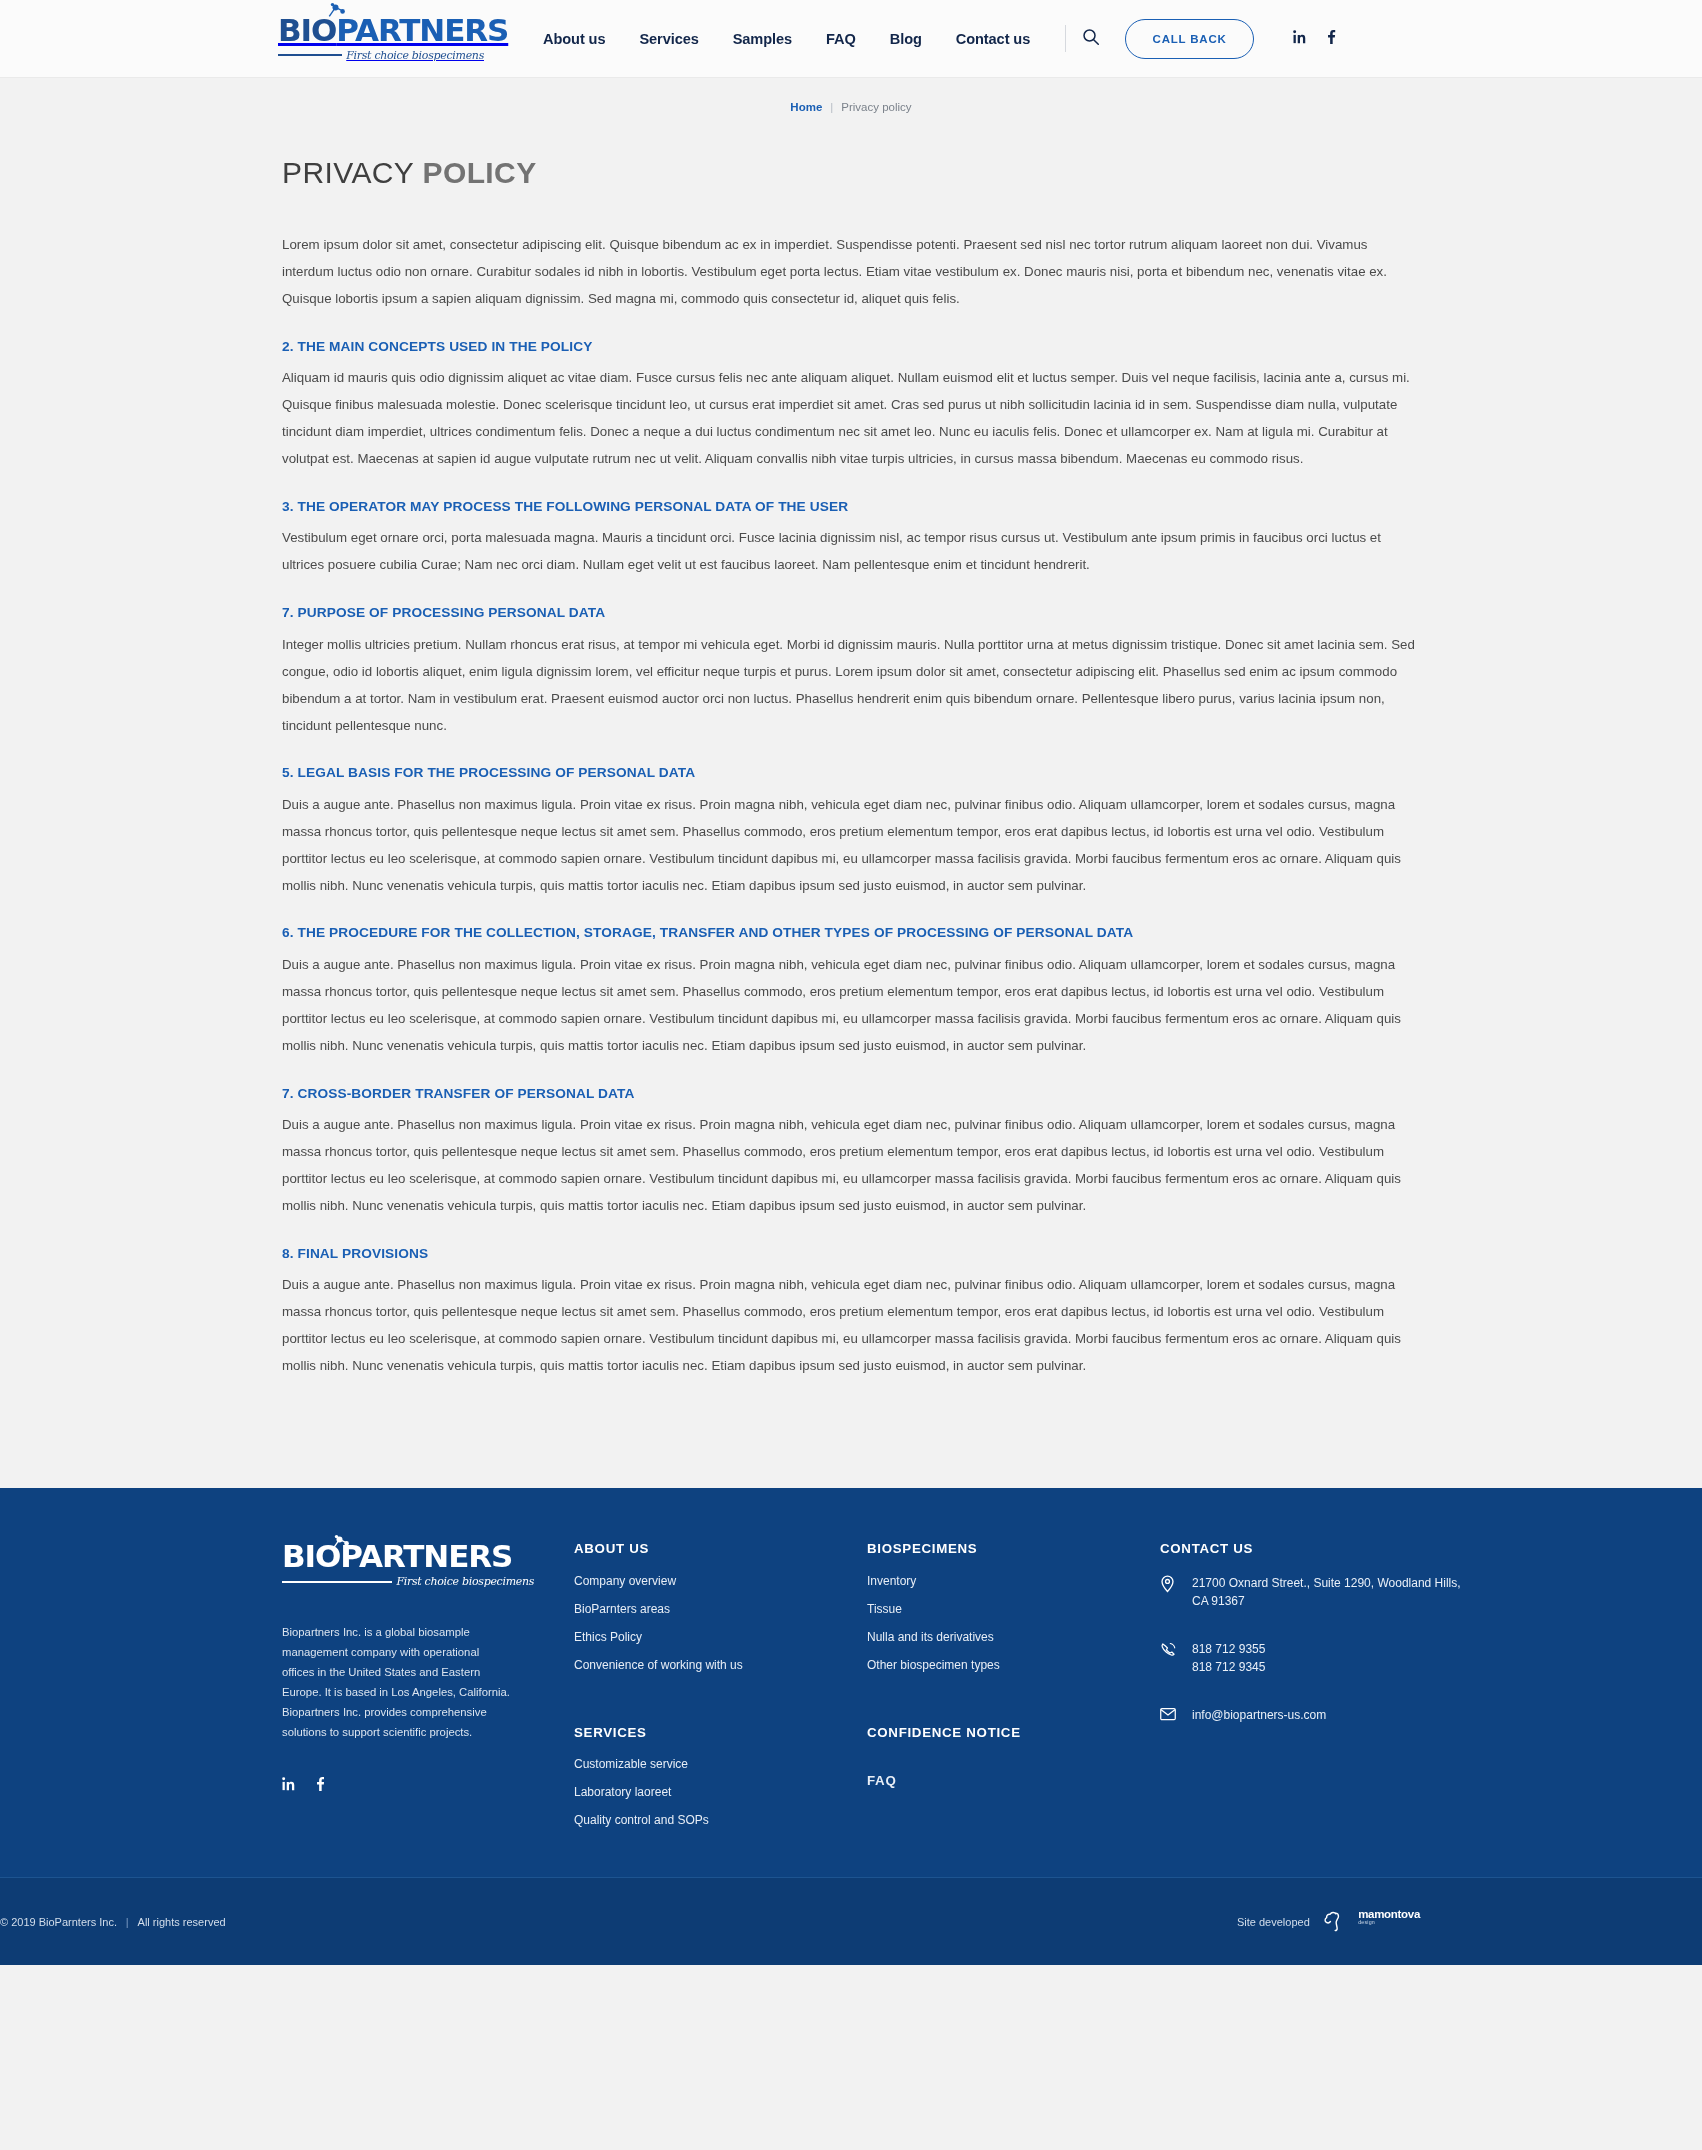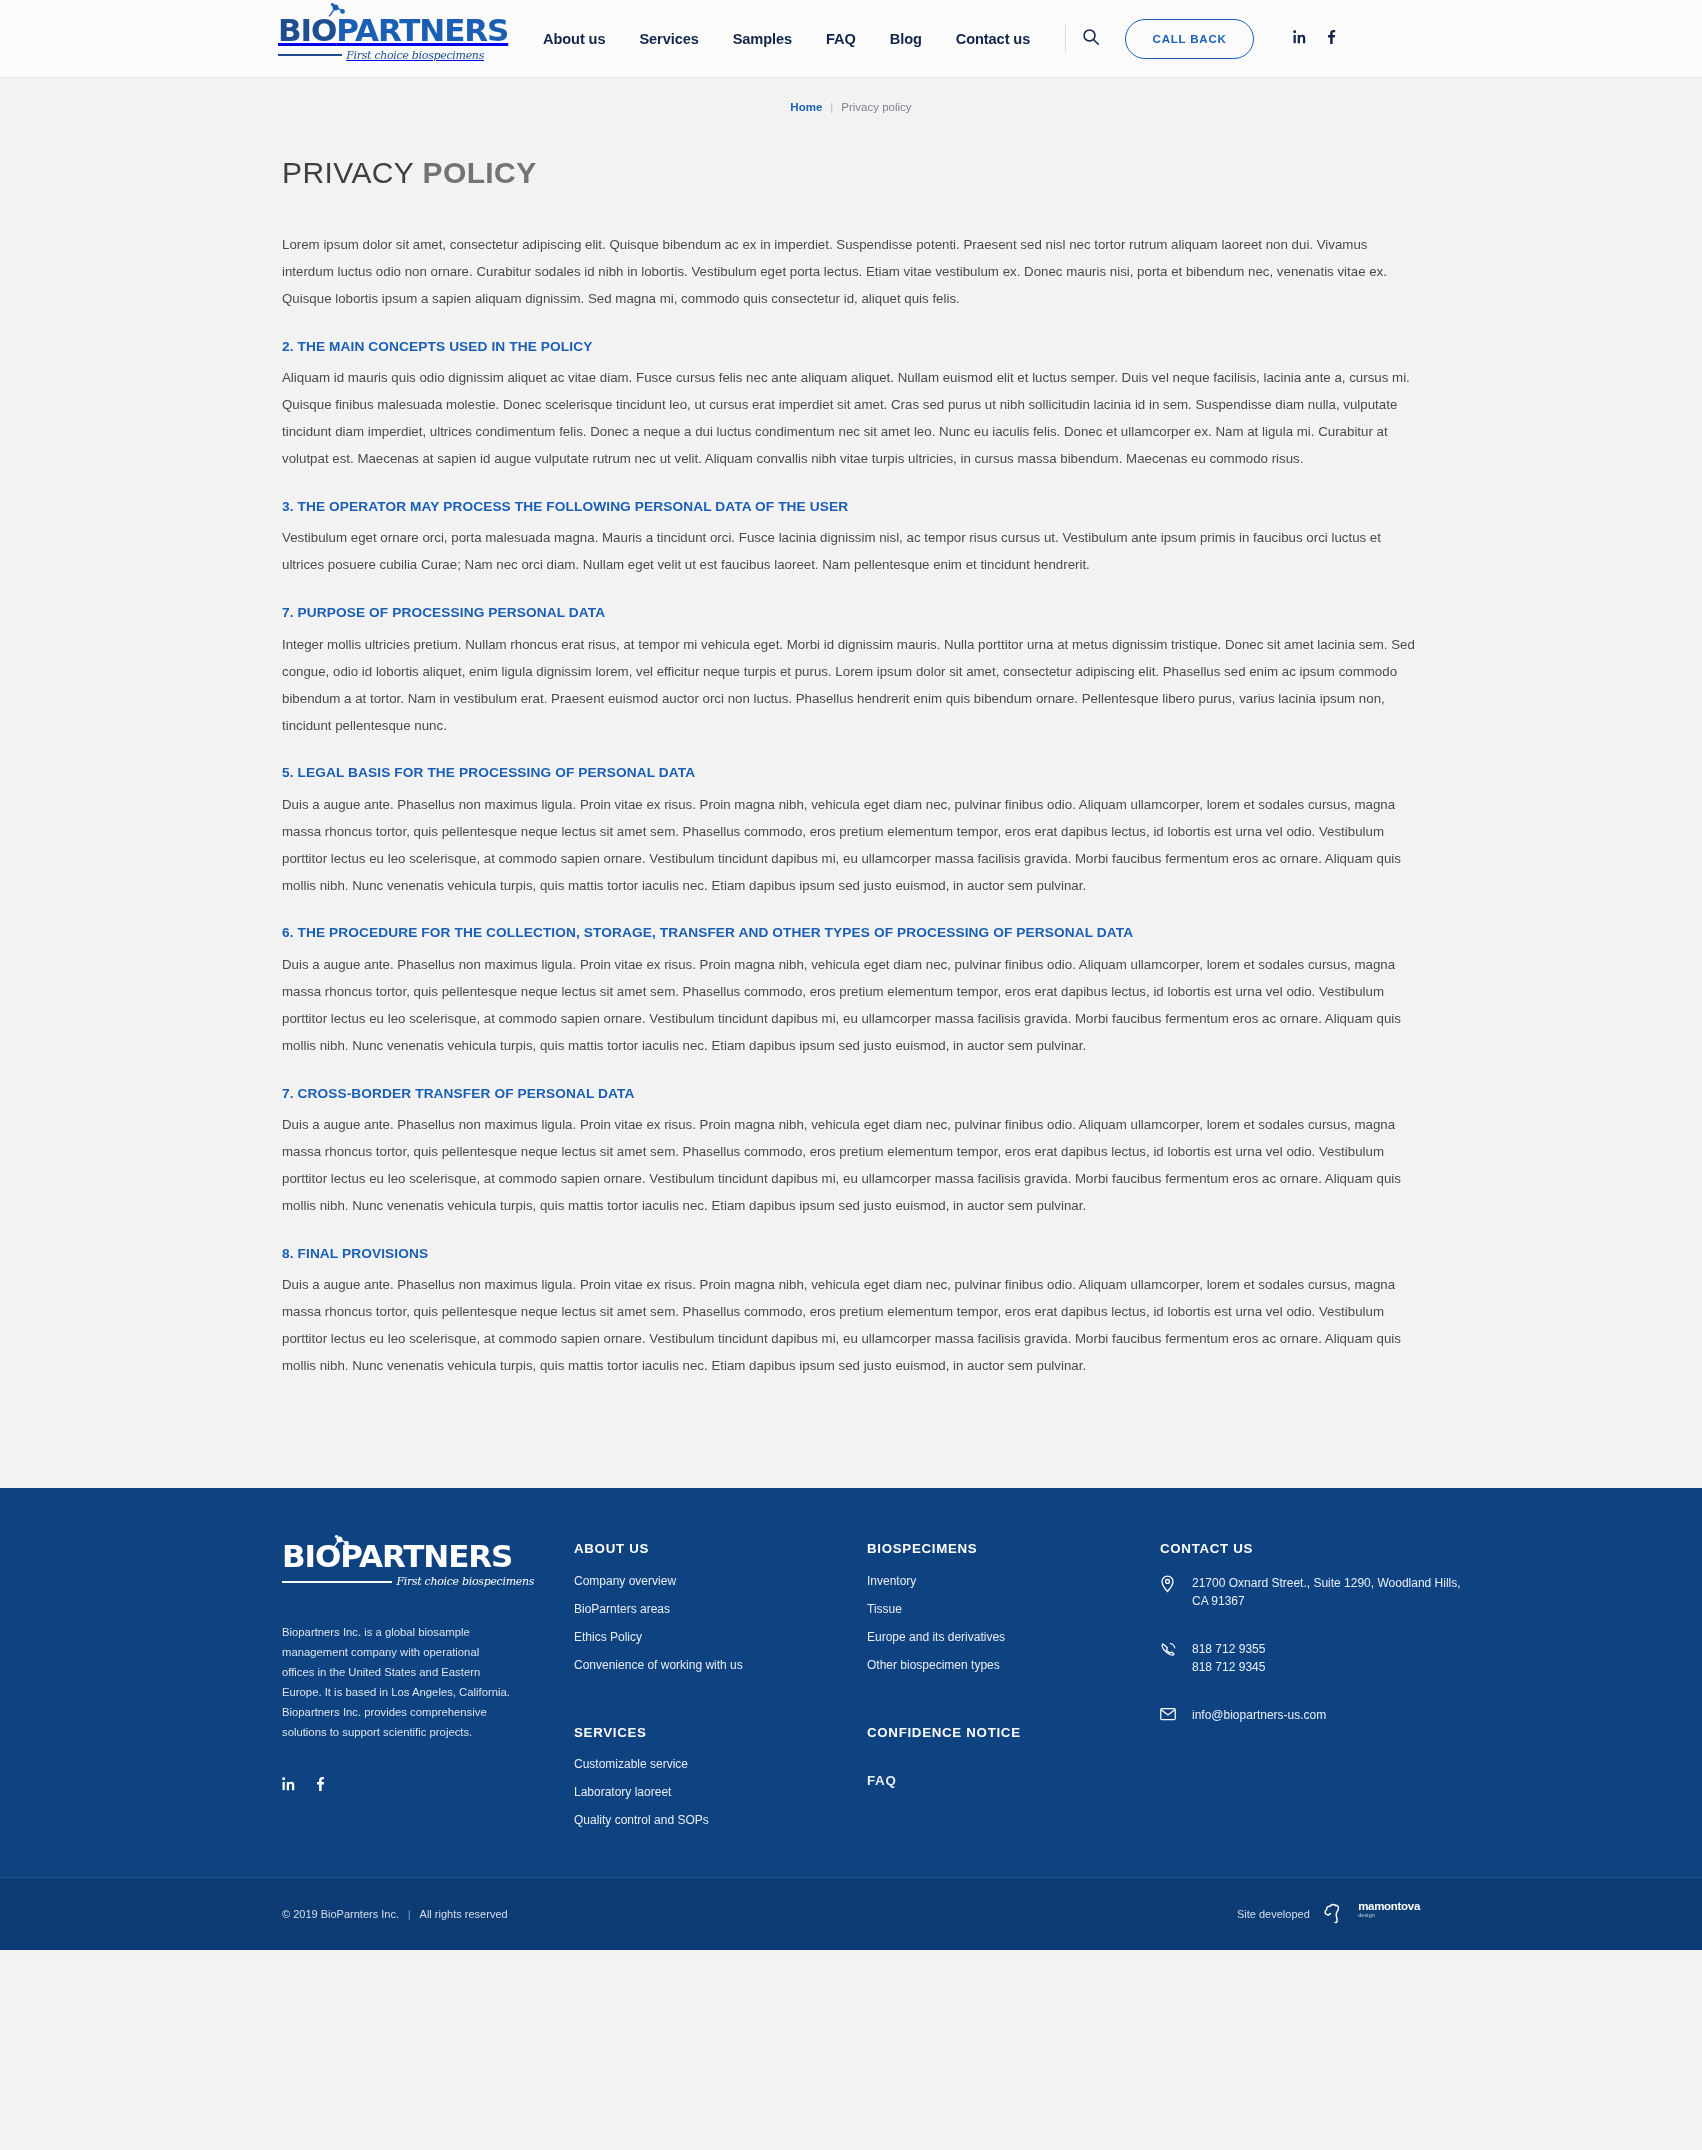--- a/index.html
+++ b/index.html
@@ -199,23 +199,22 @@
     color: #e8eef6;
     text-decoration: none;
     white-space: nowrap;
   }
   .f-contact-row { display: flex; gap: 15px; margin-bottom: 29px; align-items: flex-start; }
   .f-contact-icon { width: 17px; flex: none; padding-top: 1.8px; }
   .f-contact-txt { font-size: 12px; line-height: 18.6px; color: #eaf0f8; }
 
   .footer-bottom {
     border-top: 0.9px solid #1d5490;
-    padding-left: 282px;
     padding-right: 282px;
-    height: 73px;
+    height: 88px;
     display: flex;
     align-items: center;
     justify-content: space-between;
     background: #0d3c74;
   }
   .fb-left { font-size: 11px; color: #d3deeb; display: flex; align-items: center; gap: 8.9px; }
   .fb-left .bar { color: #7e9dc4; }
   .fb-right { display: flex; align-items: center; gap: 14px; }
   .fb-dev { font-size: 11px; color: #d3deeb; }
   .dev-logo { display: flex; align-items: flex-start; gap: 4.4px; }
@@ -399,21 +398,21 @@
           <a href="#">Laboratory laoreet</a>
           <a href="#">Quality control and SOPs</a>
         </div>
       </div>
 
       <div class="f-col f-col-bio">
         <div class="f-head">BIOSPECIMENS</div>
         <div class="f-links">
           <a href="#">Inventory</a>
           <a href="#">Tissue</a>
-          <a href="#">Europe and its derivatives</a>
+          <a href="#">Nulla and its derivatives</a>
           <a href="#">Other biospecimen types</a>
         </div>
 
         <div class="f-head second">CONFIDENCE NOTICE</div>
         <div class="f-links">
           <a href="#" style="font-weight:700;font-size:13.3px;letter-spacing:0.7px;margin-top:16px;">FAQ</a>
         </div>
       </div>
 
       <div class="f-col f-col-contact">

